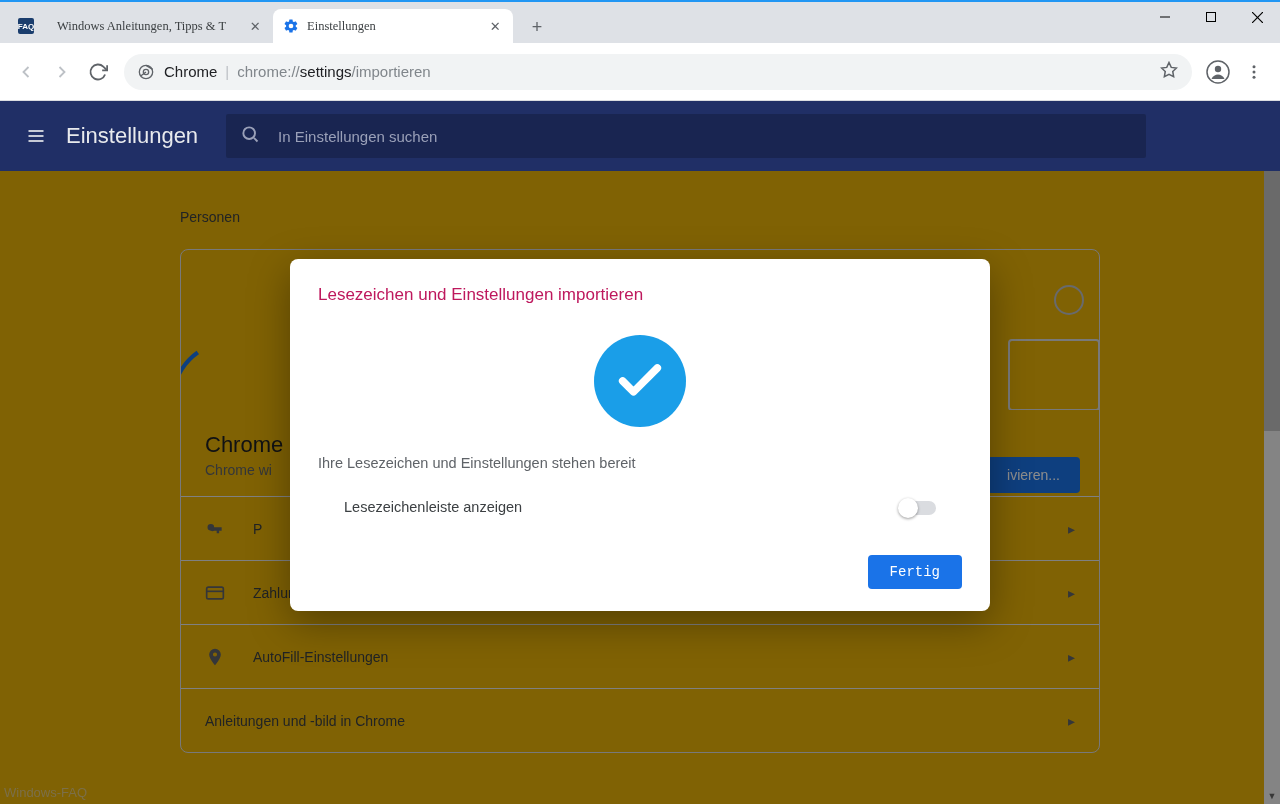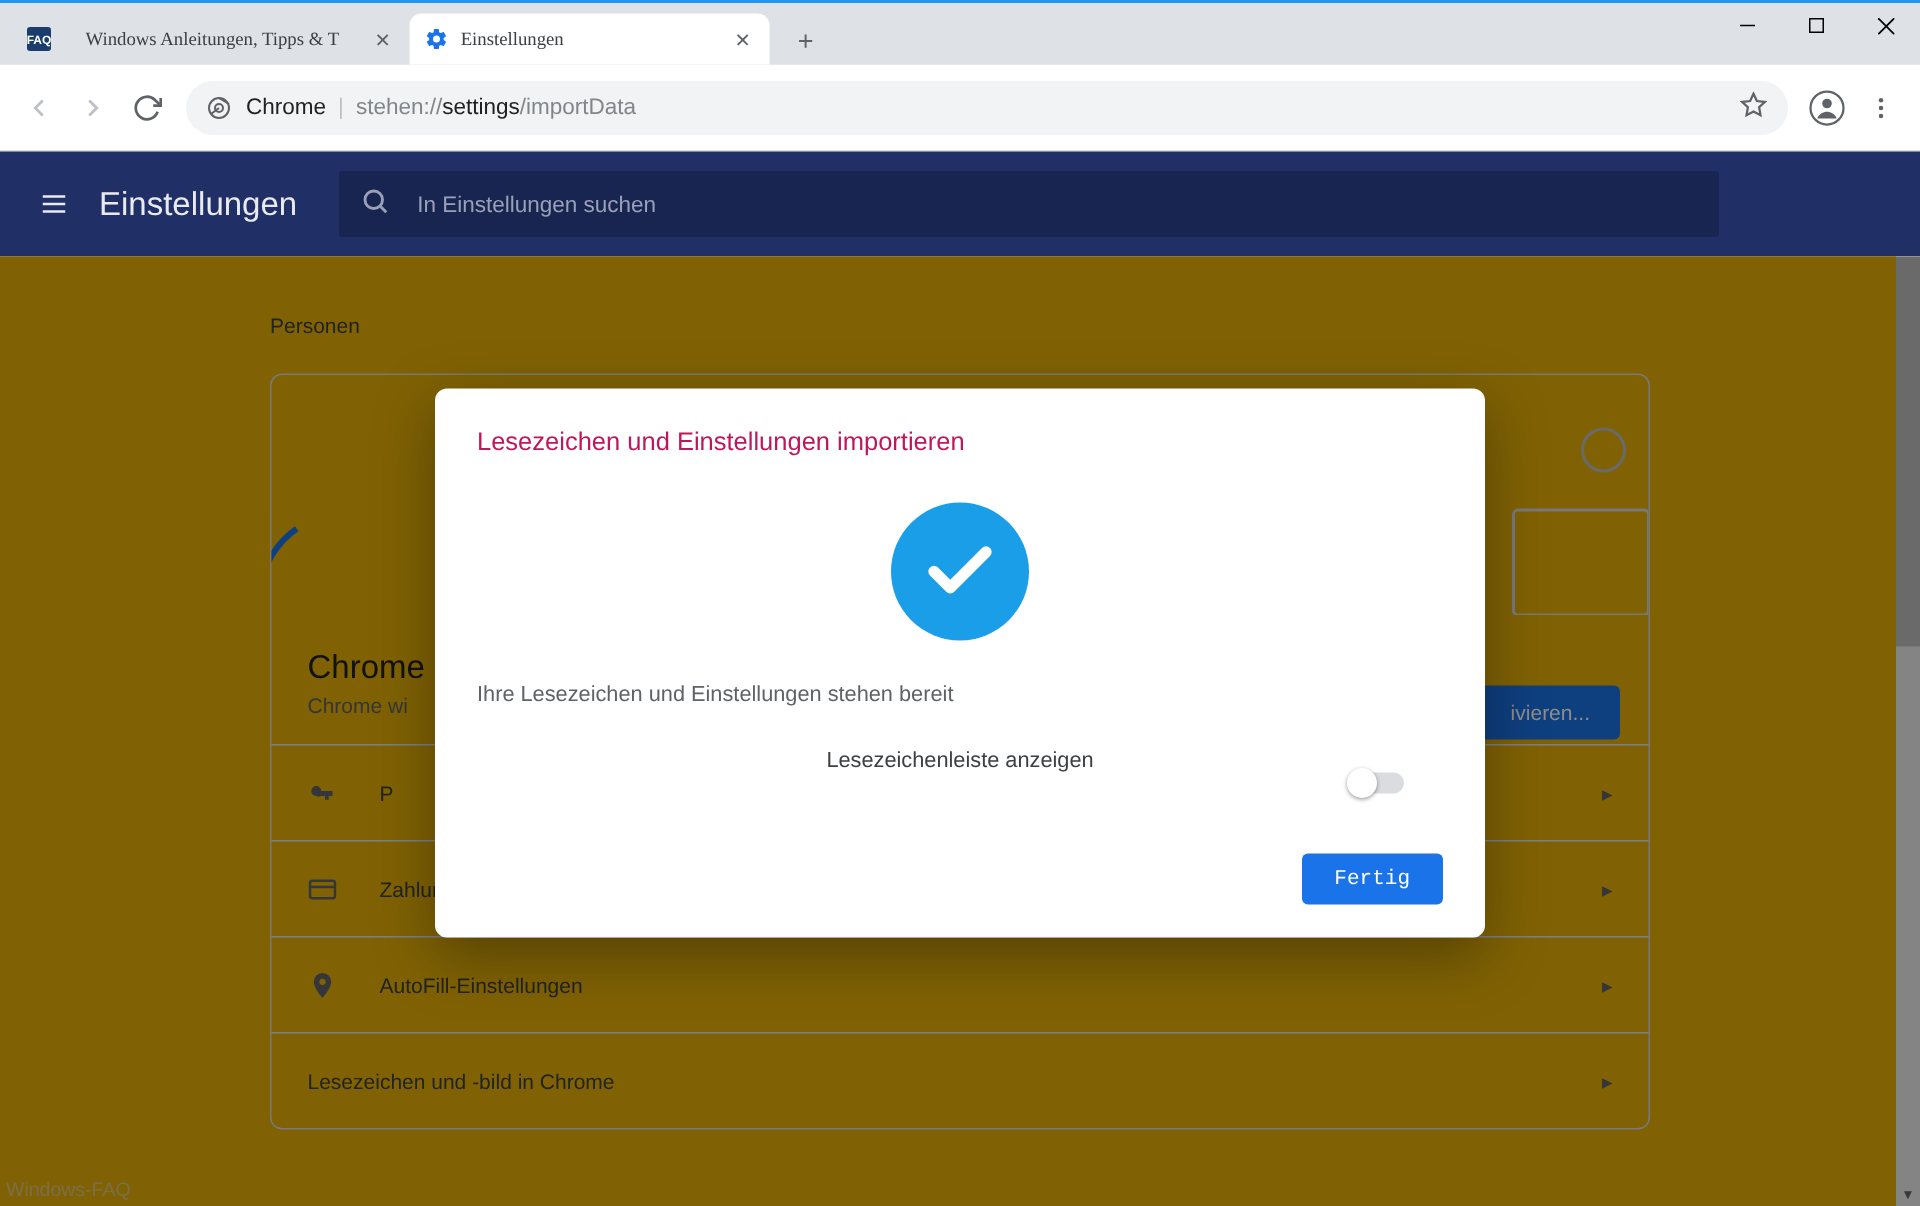--- a/index.html
+++ b/index.html
@@ -137,23 +137,22 @@
   padding:26px 28px 22px;
 }
 .modal-title { font-size:17px; color:#be185d; margin-bottom:30px; }
 .check-wrap { display:flex; justify-content:center; margin-bottom:28px;}
 .check-circle {
   width:92px; height:92px; background:#1a9ee8; border-radius:50%;
   display:flex; align-items:center; justify-content:center;
 }
 .modal-msg { font-size:14.5px; color:#5f6368; margin-bottom:28px; }
 .toggle-row {
-  display:flex; align-items:center; padding:0 26px; font-size:14.5px; color:#3c4043;
+  display:flex; align-items:flex-end; padding:0 26px; font-size:14.5px; color:#3c4043;
   margin-bottom:40px;
-  flex-direction:column;
 }
 .toggle {
   margin-left:auto; width:36px; height:14px; background:#dadce0; border-radius:10px;
   position:relative;
 }
 .toggle .knob {
   position:absolute; left:-2px; top:-3px; width:20px; height:20px; background:#fff;
   border-radius:50%; box-shadow:0 1px 3px rgba(0,0,0,0.4);
 }
 .modal-footer { display:flex; justify-content:flex-end; }
@@ -231,23 +230,23 @@
     <span class="chrome-icon">
       <svg viewBox="0 0 24 24" width="16" height="16">
           <circle cx="12" cy="12" r="10" fill="none" stroke="#5f6368" stroke-width="2"></circle>
           <circle cx="12" cy="12" r="4" fill="none" stroke="#5f6368" stroke-width="2"></circle>
           <line x1="12" y1="2" x2="22" y2="8" stroke="#5f6368" stroke-width="2"></line>
           <line x1="4" y1="18" x2="12" y2="12" stroke="#5f6368" stroke-width="2"></line>
         </svg>
     </span>
     <span class="seg-dark">Chrome</span>
     <span class="divider">|</span>
-    <span>stehen://</span>
+    <span>chrome://</span>
       <span class="seg-dark">settings</span>
-      <span>/importData</span>
+      <span>/importieren</span>
     <span class="spacer"></span>
     <span style="color:#5f6368;">
       <svg width="18" height="18" viewBox="0 0 24 24" fill="none" stroke="currentColor" stroke-width="2">
           <polygon points="12 2 15 8.5 22 9.3 17 14 18.2 21 12 17.8 5.8 21 7 14 2 9.3 9 8.5 12 2"></polygon>
         </svg>
     </span>
   </div>
   <div class="profile-icon">
     <svg width="24" height="24" viewBox="0 0 24 24" fill="#5f6368">
         <circle cx="12" cy="12" r="11" fill="none" stroke="#5f6368" stroke-width="1.5"></circle>
@@ -319,21 +318,21 @@
       <div class="row">
         <span class="row-icon">
             <svg width="20" height="20" viewBox="0 0 24 24" fill="currentColor">
               <path d="M12 2a7 7 0 0 0-7 7c0 5 7 13 7 13s7-8 7-13a7 7 0 0 0-7-7zm0 9.5A2.5 2.5 0 1 1 14.5 9 2.5 2.5 0 0 1 12 11.5z"></path>
             </svg>
           </span>
         <span>AutoFill-Einstellungen</span>
         <span class="chev">▸</span>
       </div>
       <div class="row" style="border-bottom:none;">
-        <span>Lesezeichen und -bild in Chrome</span>
+        <span>Anleitungen und -bild in Chrome</span>
         <span class="chev">▸</span>
       </div>
     </div>
   </div>
 </div>
 
 <button class="sync-btn">ivieren...</button>
 
 <div class="scrollbar">
   <div class="arrow up">▲</div>

